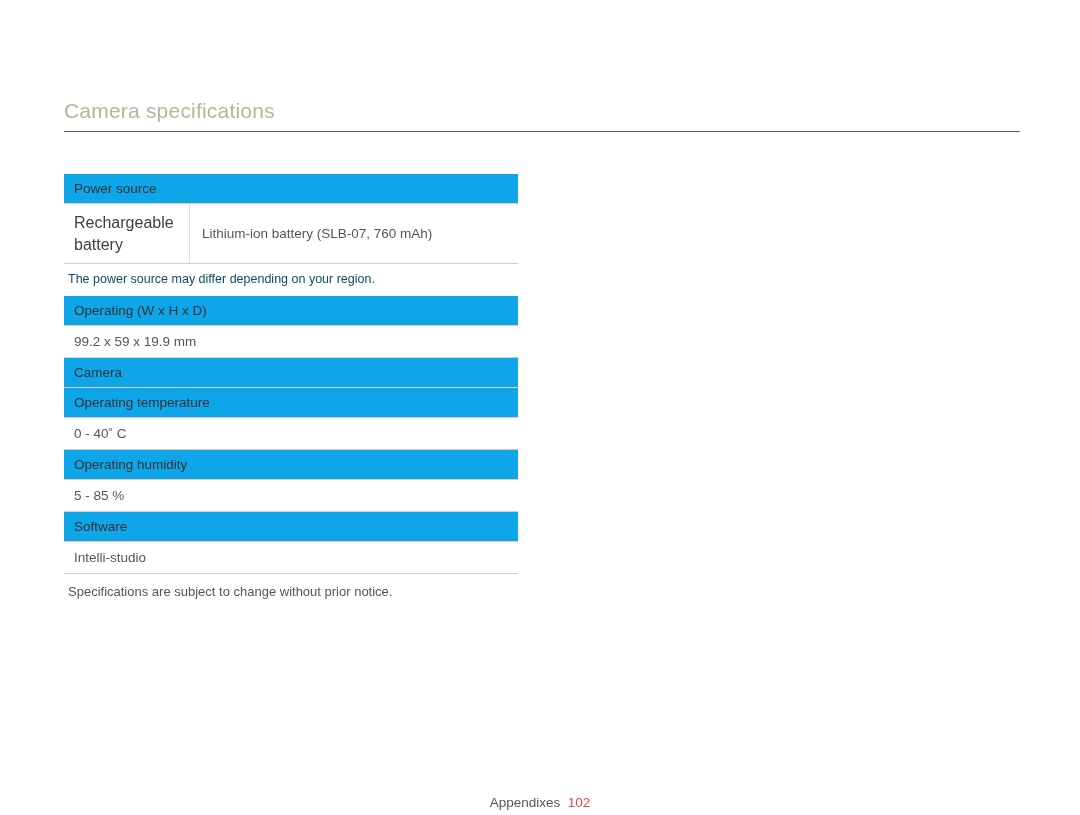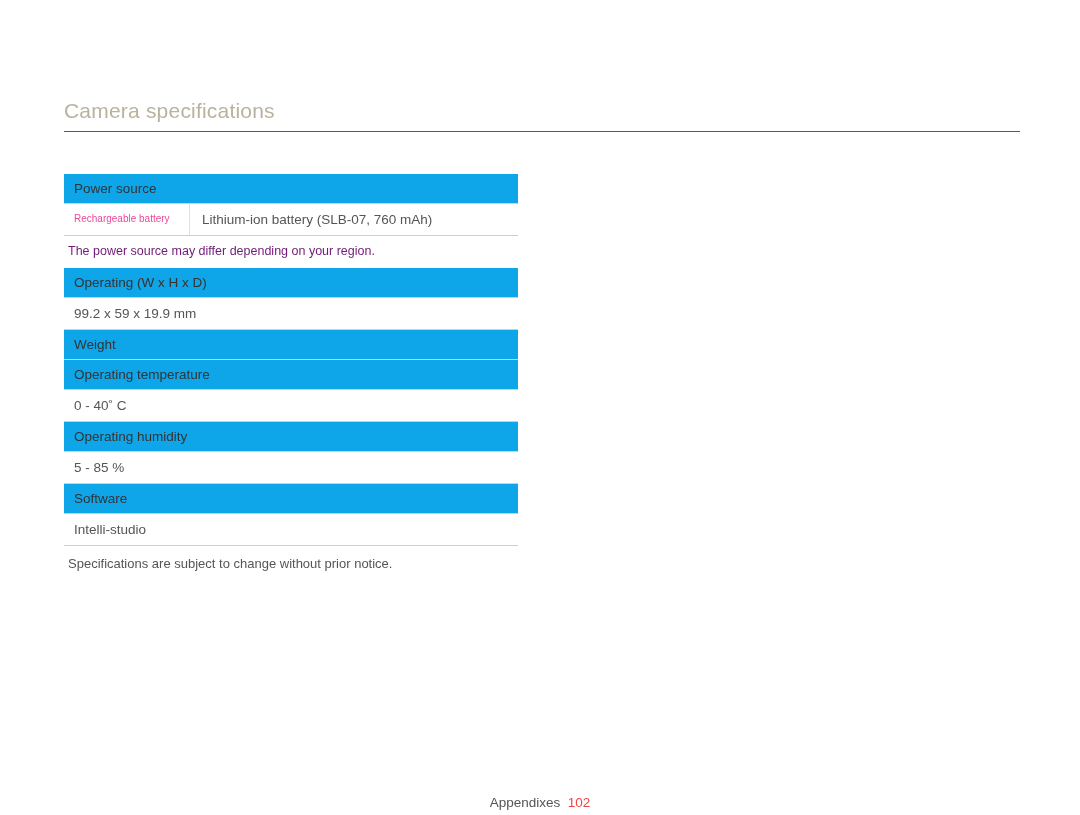--- a/index.html
+++ b/index.html
@@ -3,23 +3,23 @@
 <meta charset="utf-8">
 <style>
   * { margin: 0; padding: 0; box-sizing: border-box; }
   html, body { width: 1080px; height: 815px; background: #ffffff; font-family: Arial, Helvetica, sans-serif; color: #444; }
   .page { position: relative; width: 1080px; height: 815px; padding: 68px 60px 0 64px; margin-top: 31px; }
   .title { font-size: 21px; font-weight: 300; color: #b8b39d; letter-spacing: 0.2px; padding-bottom: 6px; }
   .title-rule { border: none; border-top: 1px solid #5a5a5a; margin-top: 2px; }
   .content { margin-top: 42px; width: 454px; }
   .sec-head { background: #0ea5e9; color: #333; font-size: 13.5px; padding: 7px 10px; border-bottom: 1px solid #d6d2bd; }
   .twocol { display: flex; border-bottom: 1px solid #d0d0c8; }
-  .twocol .c1 { flex: 0 0 126px; padding: 8px 10px; font-size: 10px; color: #ec4899; border-right: 1px solid #e2e0d4; line-height: 1.35; }
+  .twocol .c1 { flex: 0 0 126px; padding: 8px 10px; font-size: 16px; color: #404040; border-right: 1px solid #e2e0d4; line-height: 1.35; }
   .twocol .c2 { flex: 1; padding: 8px 10px 8px 12px; font-size: 13.5px; color: #555; display: flex; align-items: center; }
-  .note { font-size: 12.5px; color: #701a75; padding: 8px 4px 10px 4px; }
+  .note { font-size: 12.5px; color: #0c4a6e; padding: 8px 4px 10px 4px; }
   .onecol { font-size: 13.5px; color: #555; padding: 8px 10px; border-bottom: 1px solid #d0d0c8; }
   .footnote { font-size: 13px; color: #555; padding: 10px 4px 0 4px; }
   .footer { position: absolute; left: 0; right: 0; bottom: 36px; text-align: center; font-size: 13.5px; color: #555; }
   .footer .pnum { color: #ef4444; }
 </style>
 </head>
 <body>
 
 <div class="page">
 
@@ -31,21 +31,21 @@
     <div class="sec-head">Power source</div>
     <div class="twocol">
       <div class="c1">Rechargeable battery</div>
       <div class="c2">Lithium-ion battery (SLB-07, 760 mAh)</div>
     </div>
     <div class="note">The power source may differ depending on your region.</div>
 
     <div class="sec-head">Operating (W x H x D)</div>
     <div class="onecol">99.2 x 59 x 19.9 mm</div>
 
-    <div class="sec-head">Weight</div>
+    <div class="sec-head">Camera</div>
 
     <div class="sec-head">Operating temperature</div>
     <div class="onecol">0 - 40˚ C</div>
 
     <div class="sec-head">Operating humidity</div>
     <div class="onecol">5 - 85 %</div>
 
     <div class="sec-head">Software</div>
     <div class="onecol">Intelli-studio</div>
 

